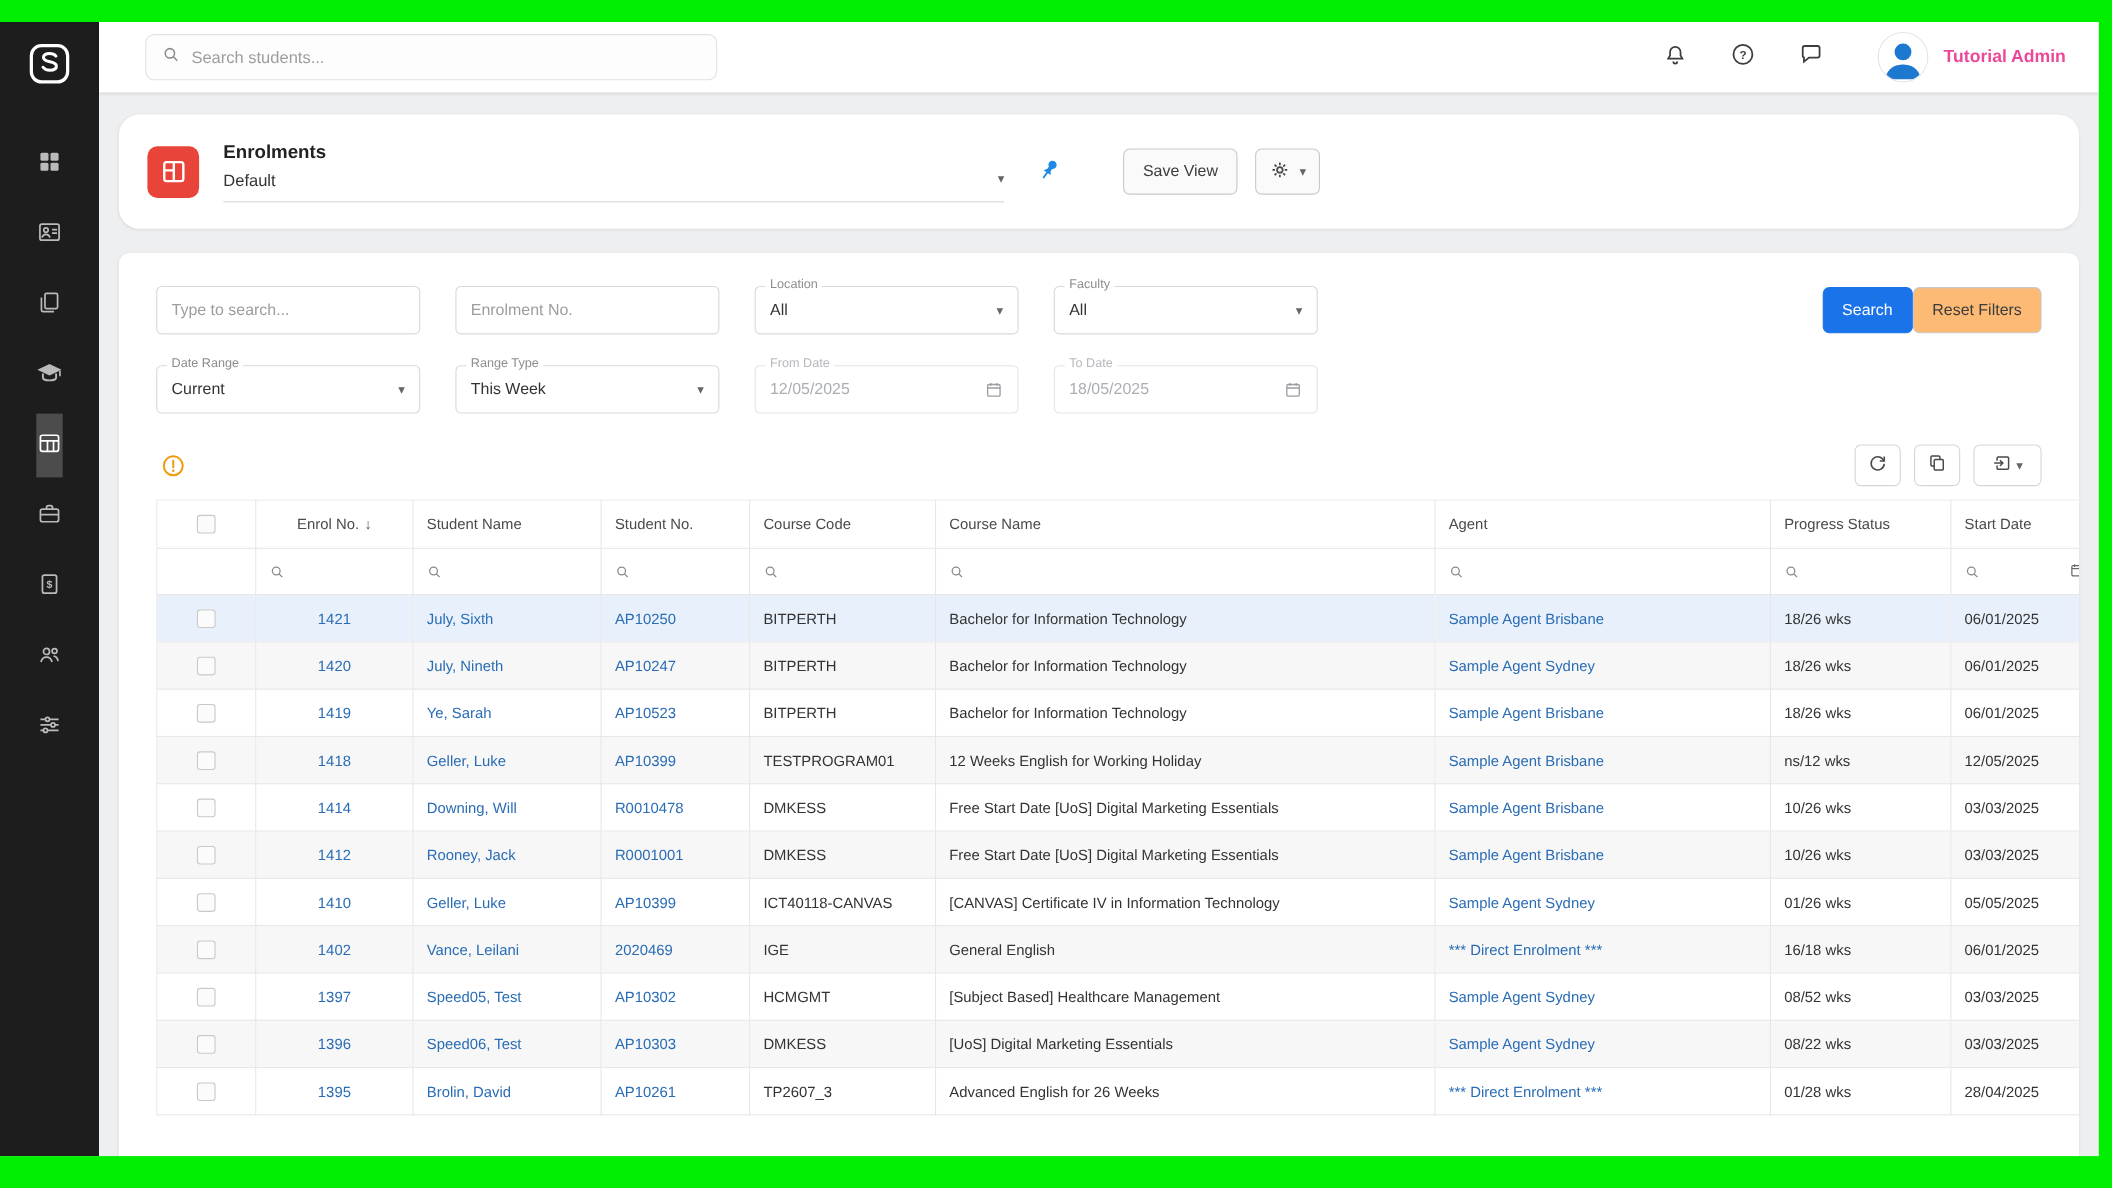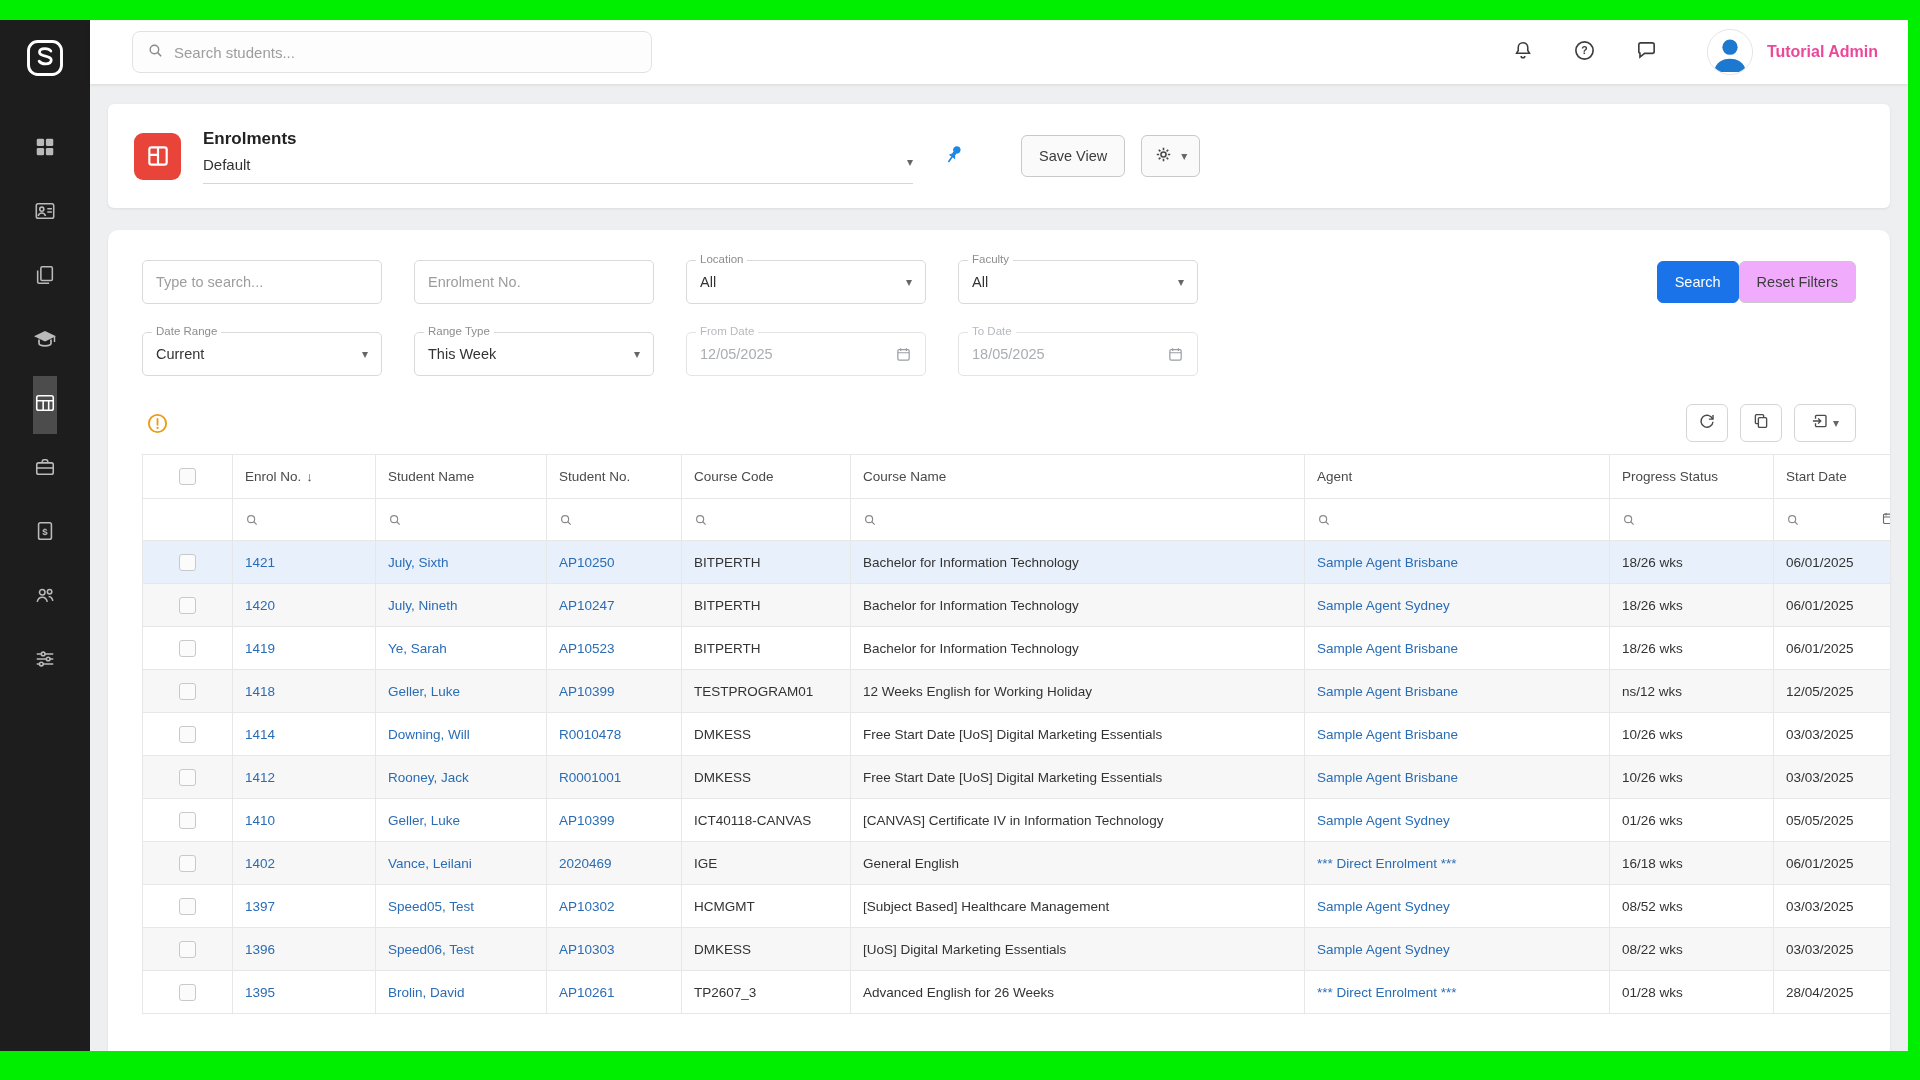--- a/index.html
+++ b/index.html
@@ -38,39 +38,39 @@
     background: #fdfdfd; display: flex; align-items: center; padding: 0 14px; gap: 10px; margin-left: 12px;
   }
   .search-box input { border: none; outline: none; background: transparent; flex: 1; font-size: 15px; color: #333; font-family: inherit; }
   .search-box input::placeholder { color: #9d9d9d; }
   .topbar-right { margin-left: auto; display: flex; align-items: center; }
   .tb-icon { width: 40px; height: 40px; display: flex; align-items: center; justify-content: center; margin-left: 22px; cursor: pointer; }
   .avatar { width: 46px; height: 46px; border-radius: 50%; overflow: hidden; border: 1px solid #e3e3e3; margin-left: 40px; background: #fff; flex-shrink: 0; }
   .user-name { font-size: 16px; font-weight: bold; color: #ec4899; margin-left: 14px; white-space: nowrap; }
   
   .content { flex: 1; padding: 20px 18px 0 18px; display: flex; flex-direction: column; overflow: hidden; }
-  .card { background: #fff; border-radius: 6px; box-shadow: 0 1px 3px rgba(0,0,0,.08); }
+  .card { background: #fff; border-radius: 19px; box-shadow: 0 1px 3px rgba(0,0,0,.08); }
   .header-card { height: 104px; padding: 14px 26px; display: flex; align-items: center; margin-bottom: 22px; flex-shrink: 0; }
   .module-icon { width: 47px; height: 47px; border-radius: 9px; background: #e8443a; display: flex; align-items: center; justify-content: center; flex-shrink: 0; }
   .title-block { margin-left: 22px; display: flex; flex-direction: column; gap: 7px; }
   .page-title { font-size: 17px; font-weight: bold; color: #222; }
   .view-select {
     width: 710px; height: 28px; display: flex; align-items: flex-start;
     border-bottom: 1px solid #d6d6d6; cursor: pointer; font-size: 15px; color: #333;
   }
   .view-select .caret { margin-left: auto; }
   .caret { color: #666; font-size: 12px; line-height: 1; }
   .pin-btn { margin-left: 30px; cursor: pointer; display: flex; align-items: center; }
   .btn {
     height: 42px; border: 1px solid #c9c9c9; border-radius: 6px; background: #fafafa;
     font-size: 14.5px; color: #3c3c3c; padding: 0 17px; display: inline-flex; align-items: center;
     gap: 8px; cursor: pointer; font-family: inherit; white-space: nowrap;
   }
   .btn-primary { background: #1a73e8; border-color: #1a73e8; color: #fff; }
-  .btn-plain { background: #f0abfc; }
+  .btn-plain { background: #fdba74; }
   .save-view-btn { margin-left: 56px; }
   .gear-btn { margin-left: 16px; padding: 0 12px; }
   
   .body-card { flex: 1; display: flex; flex-direction: column; overflow: hidden; padding-top: 30px; border-radius: 10px 10px 0 0; }
   .filter-row { display: flex; align-items: center; gap: 32px; padding: 0 34px; margin-bottom: 28px; flex-shrink: 0; }
   .field {
     position: relative; width: 240px; height: 44px; border: 1px solid #d9d9d9; border-radius: 5px;
     background: #fff; display: flex; align-items: center; padding: 0 13px; font-size: 14.5px; color: #333;
   }
   .field input { border: none; outline: none; width: 100%; font-size: 14.5px; color: #333; font-family: inherit; background: transparent; }
@@ -95,21 +95,21 @@
   .table-wrap { flex: 1; overflow: hidden; margin-left: 34px; }
   table { border-collapse: collapse; table-layout: fixed; width: 1766px; font-size: 13.5px; }
   th, td { border: 1px solid #e7e7e7; padding: 0 12px; white-space: nowrap; overflow: hidden; text-align: left; }
   thead th { height: 44px; color: #4a4a4a; font-weight: normal; background: #fff; }
   tr.filters td { height: 42px; background: #fff; }
   tbody tr { height: 43px; }
   tbody tr:nth-child(even) { background: #f7f7f7; }
   tbody tr:nth-child(odd) { background: #fff; }
   tbody tr.row-highlight { background: #e8f1fb; }
   .col-cb { text-align: center; }
-  th.col-enrol, td.col-enrol_no { text-align: left; }
+  th.col-enrol, td.col-enrol_no { text-align: center; }
   .link { color: #2a6cb5; cursor: pointer; }
   .checkbox {
     display: inline-block; width: 17px; height: 17px; border: 1px solid #c9c9c9;
     border-radius: 3px; background: #fbfbfb; vertical-align: middle; cursor: pointer;
   }
   .sort-arrow { color: #555; font-size: 13px; margin-left: 5px; }
   .filter-cell-inner { display: flex; align-items: center; }
   .filter-cell-inner .cal-end { margin-left: auto; }
   .info-circle { display: flex; cursor: pointer; }
 </style>

